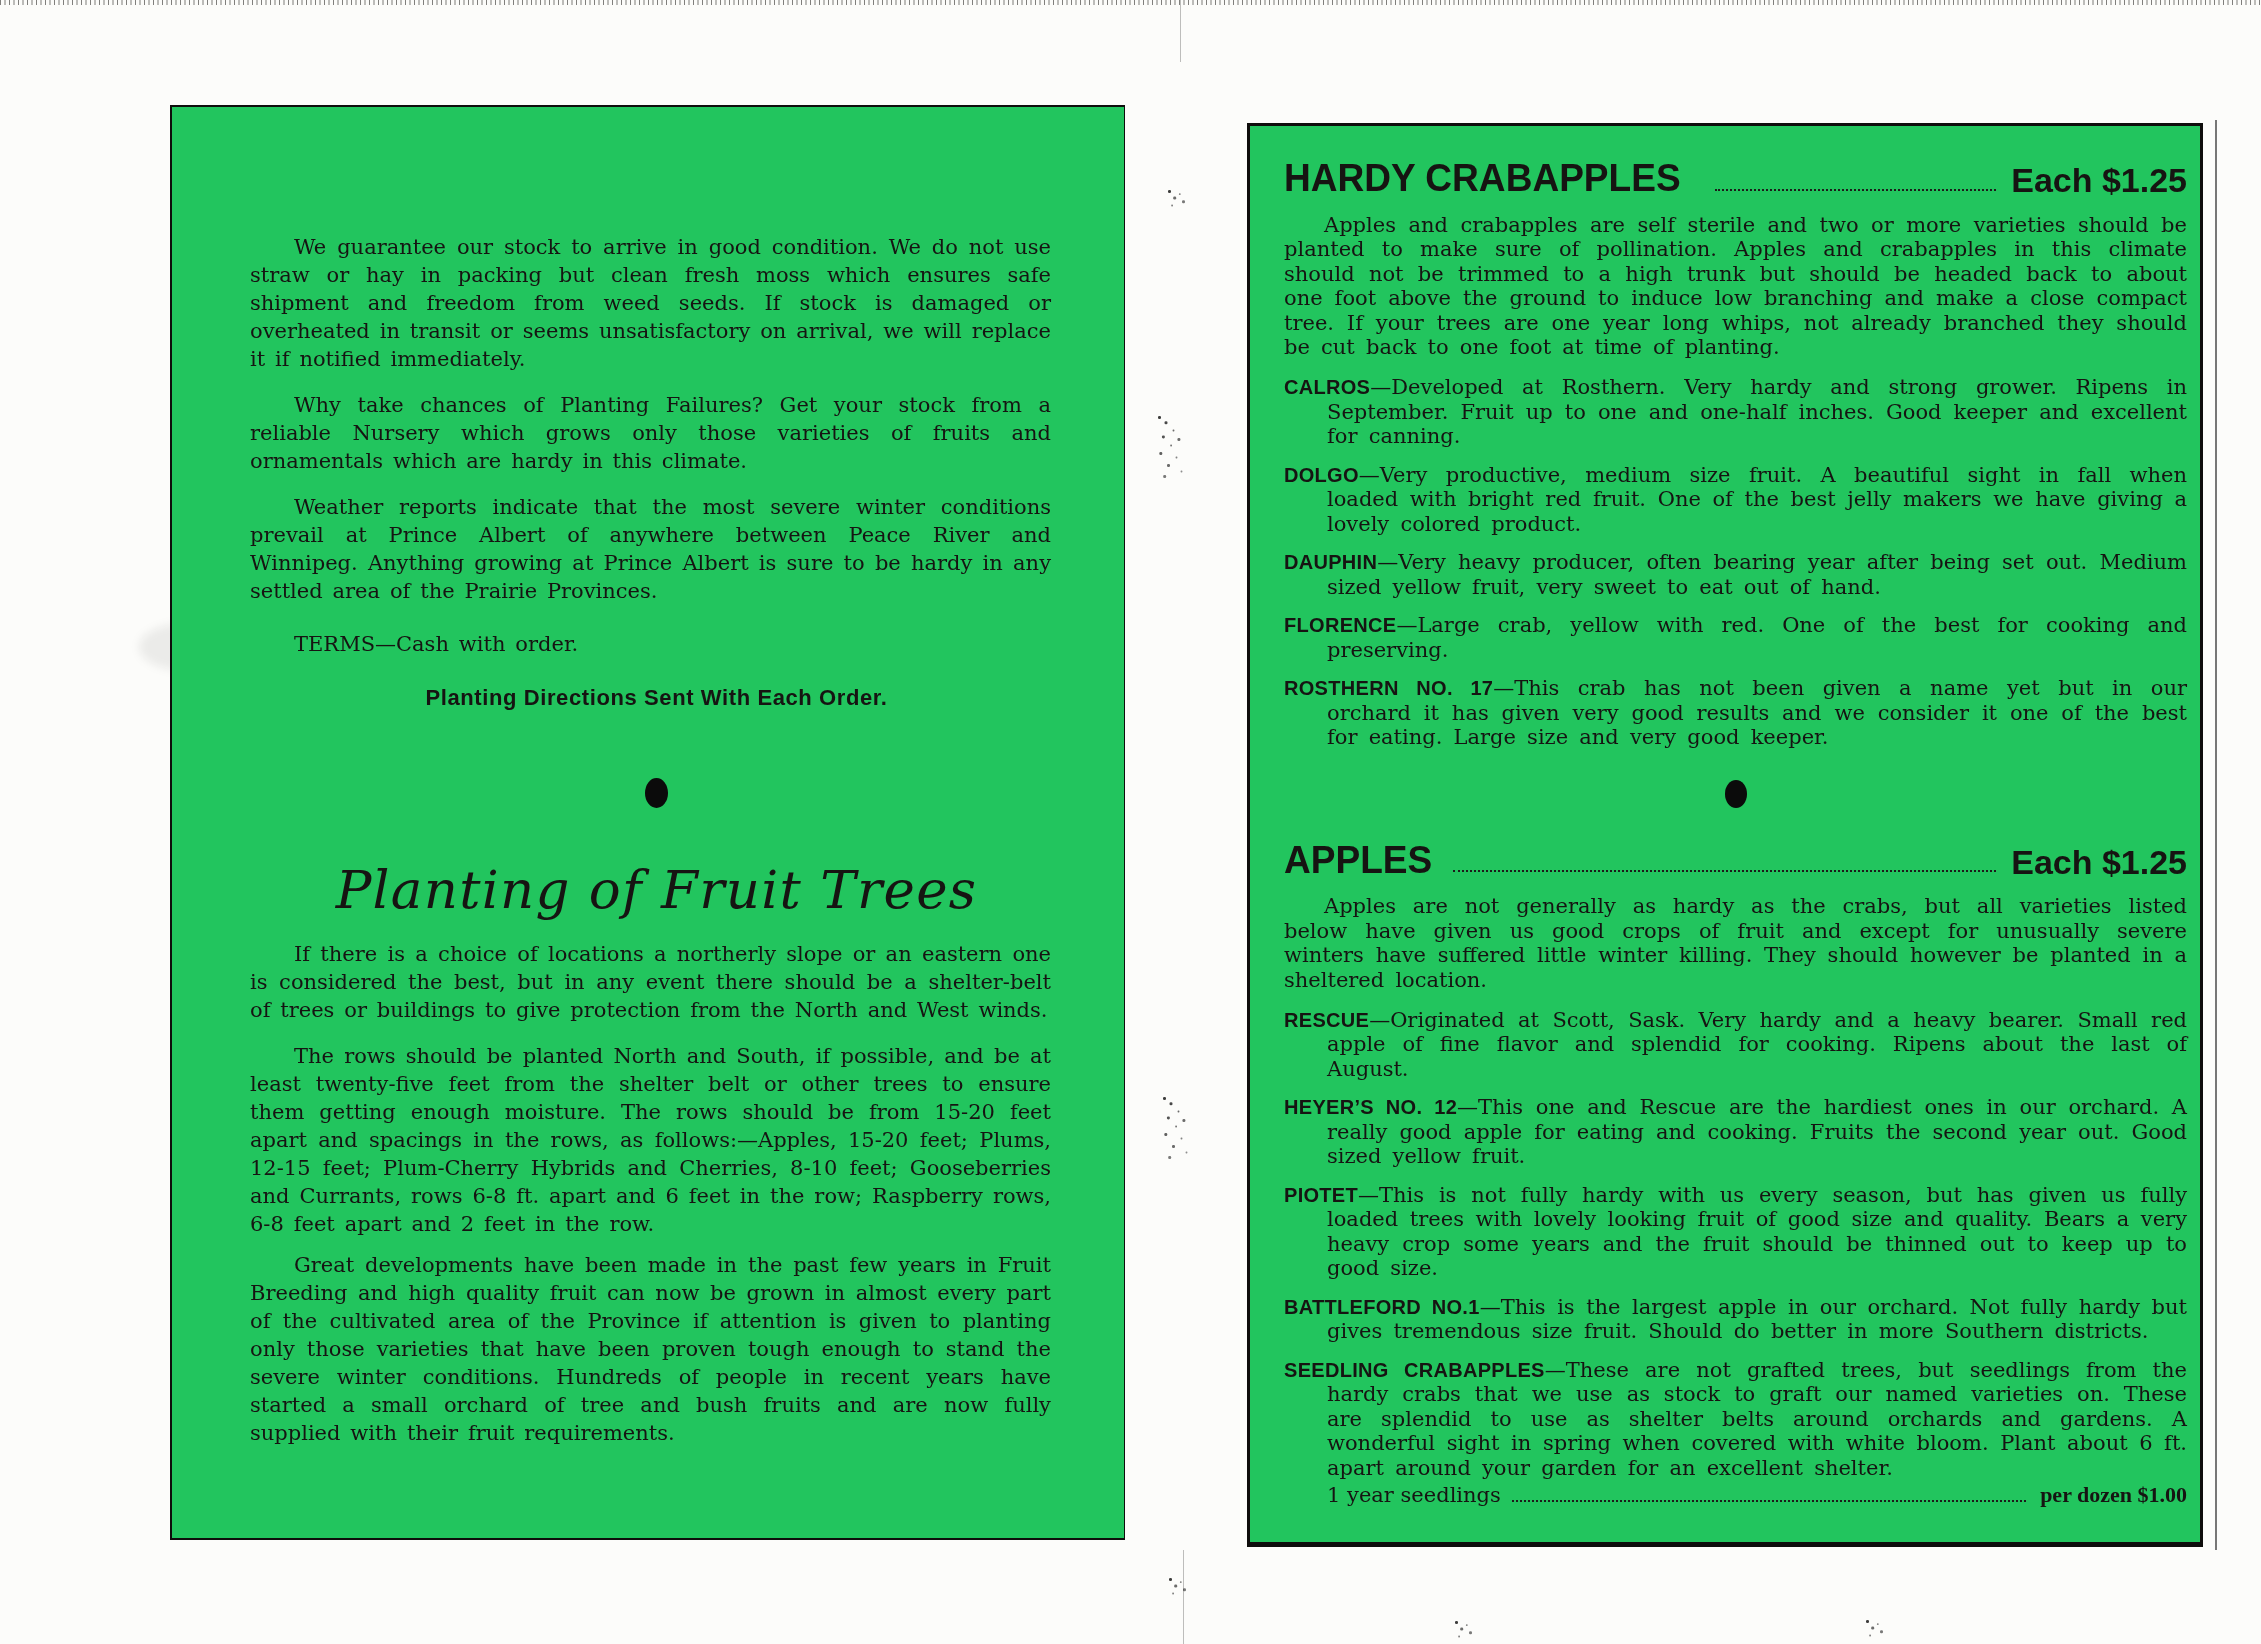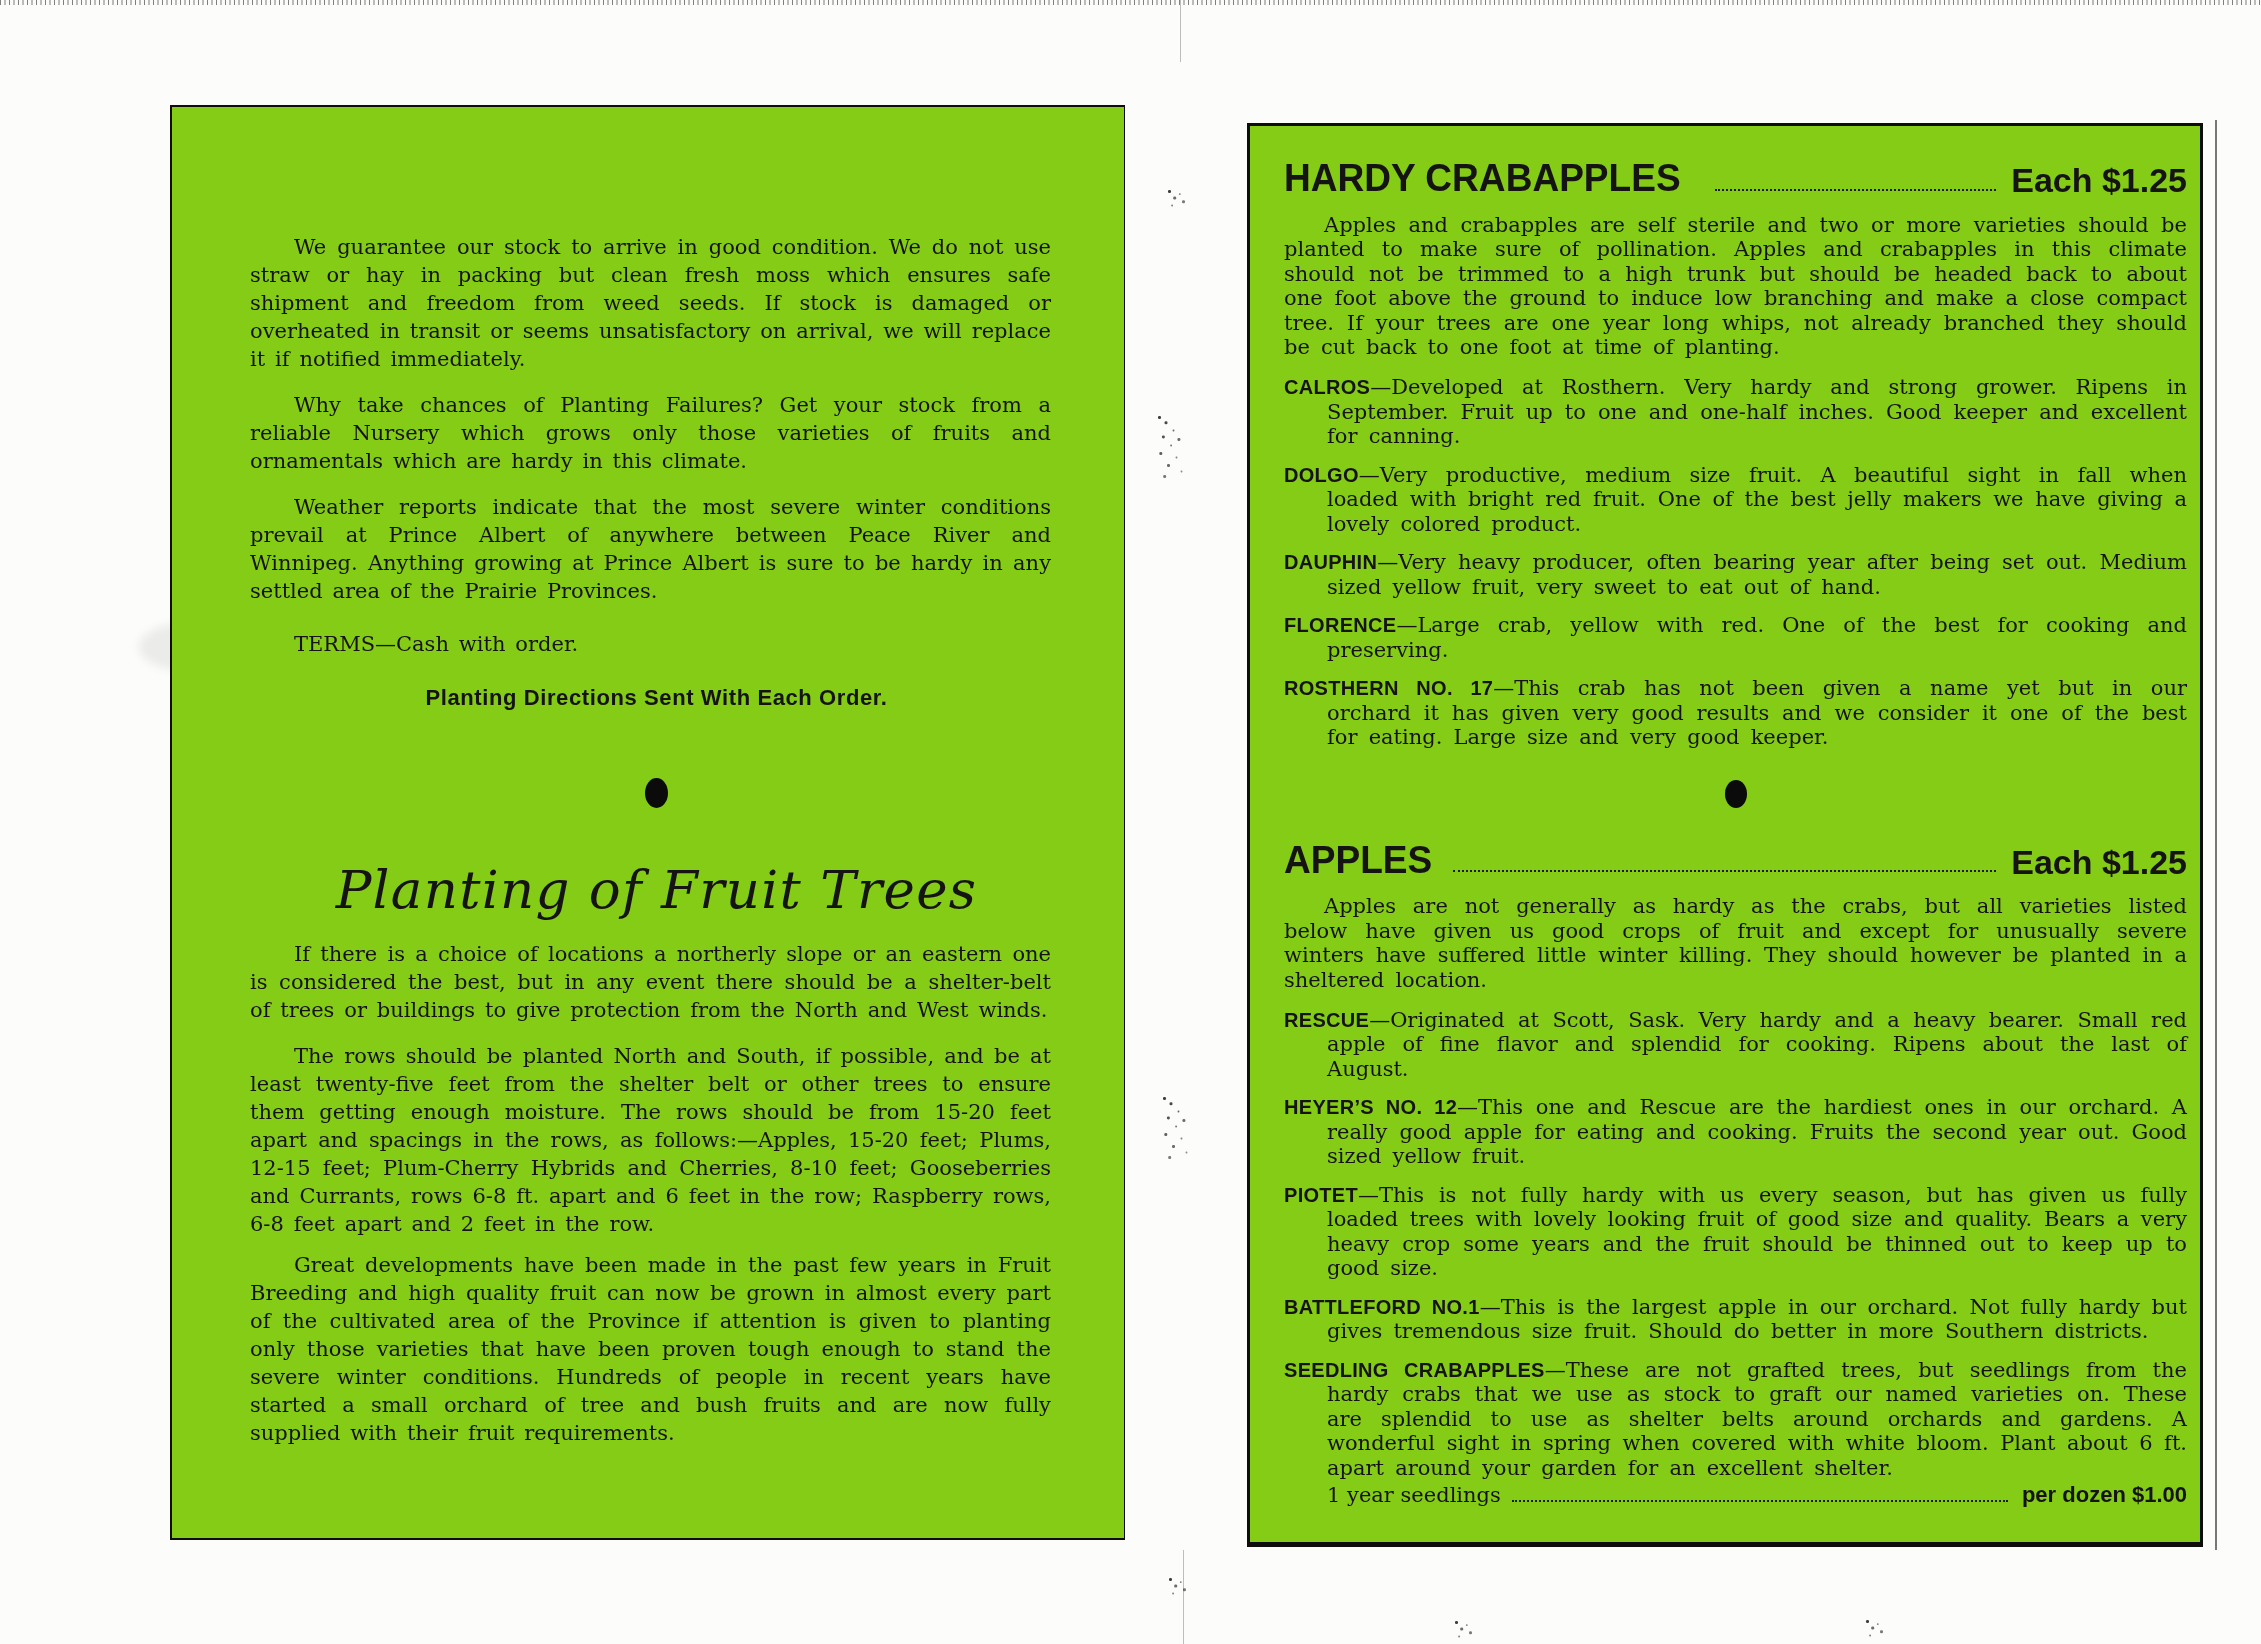--- a/index.html
+++ b/index.html
@@ -4,21 +4,21 @@
 <style>
   html,body{margin:0;padding:0;}
   body{
     width:2261px;height:1644px;position:relative;overflow:hidden;
     background:#fcfcfa;color:#161412;
     font-family:"DejaVu Serif", serif;
   }
   .sheet{position:absolute;inset:0;}
 
   
-  .page{position:absolute;box-sizing:border-box;background:#84cc16;}
+  .page{position:absolute;box-sizing:border-box;background:#22c55e;}
   .page-left{
     left:170px;top:105px;width:955px;height:1435px;
     border:2.6px solid #0e0d0c;border-right-width:1.9px;
     padding:126px 61px 0 78px;overflow:hidden;
   }
   .page-right{
     left:1247px;top:123px;width:956px;height:1424px;
     border:3.2px solid #0e0d0c;border-bottom-width:5.8px;
     padding:32px 13px 0 34px;overflow:hidden;
   }
@@ -68,21 +68,21 @@
   .entry-name{
     font-family:"Liberation Sans", sans-serif;font-weight:bold;
     font-size:20px;letter-spacing:0.3px;
   }
   .price-line{
     display:flex;align-items:flex-end;
     margin:2.6px 0 0 43px;font-size:21px;line-height:24.5px;
   }
   .price-leader{flex:1;border-bottom:2.6px dotted #1c1b1a;margin:0 14px 5.2px 11.6px;height:0;}
   .price-value{
-    font-family:Liberation Sans, sans-serif;font-weight:bold;
+    font-family:Liberation Serif, serif;font-weight:bold;
     font-size:22px;white-space:nowrap;
   }
 
   
   .noise-top{
     position:absolute;left:0;top:0;width:100%;height:5.2px;
     background:repeating-linear-gradient(90deg,
       rgba(25,23,20,.55) 0 1.3px, transparent 1.3px 4.5px,
       rgba(25,23,20,.28) 4.5px 5.8px, transparent 5.8px 9px);
     filter:blur(0.4px);

